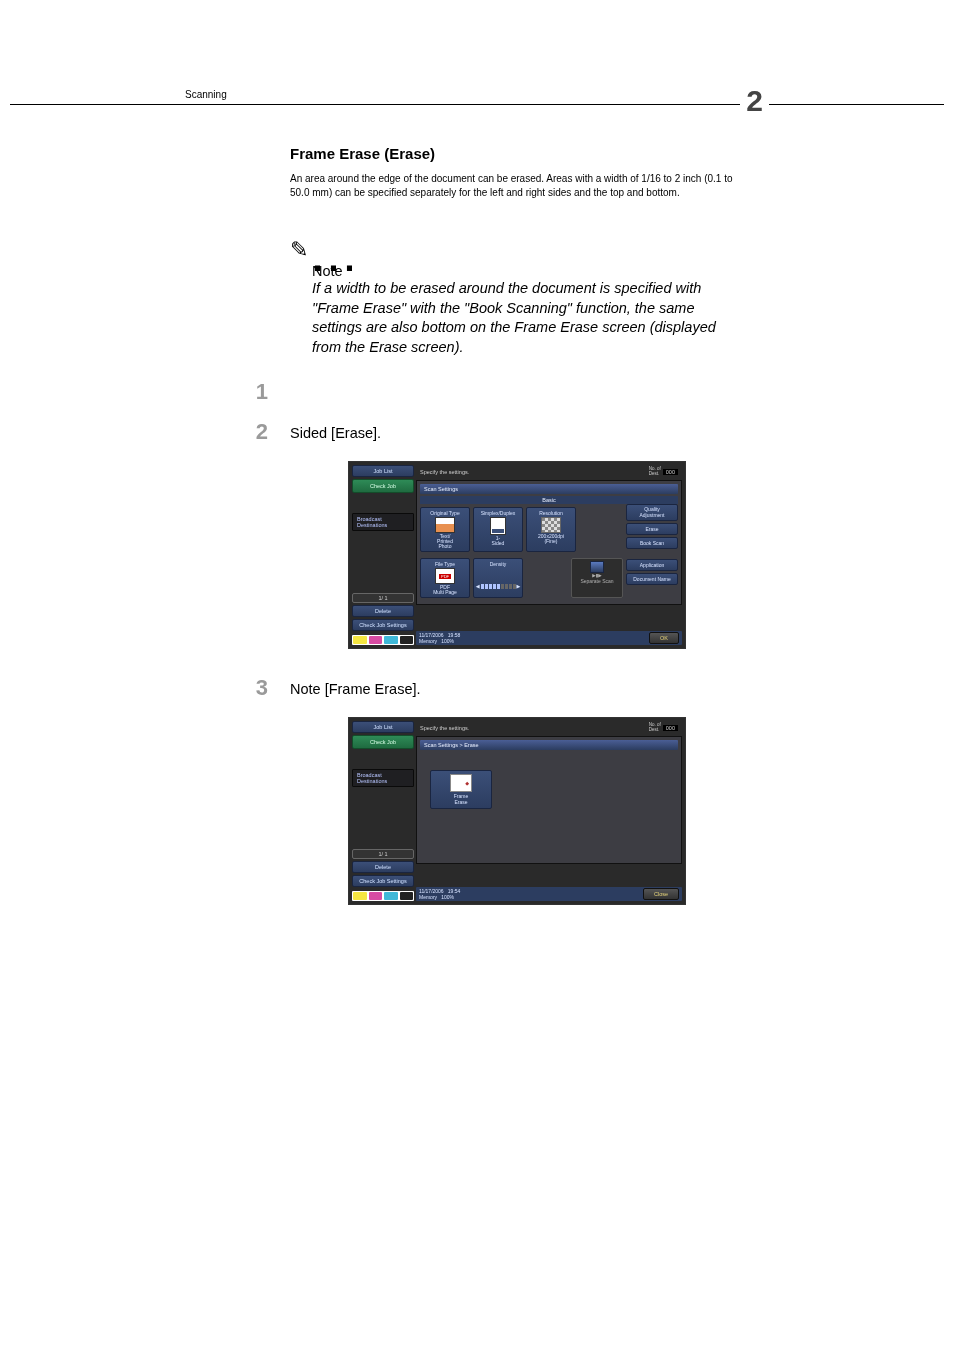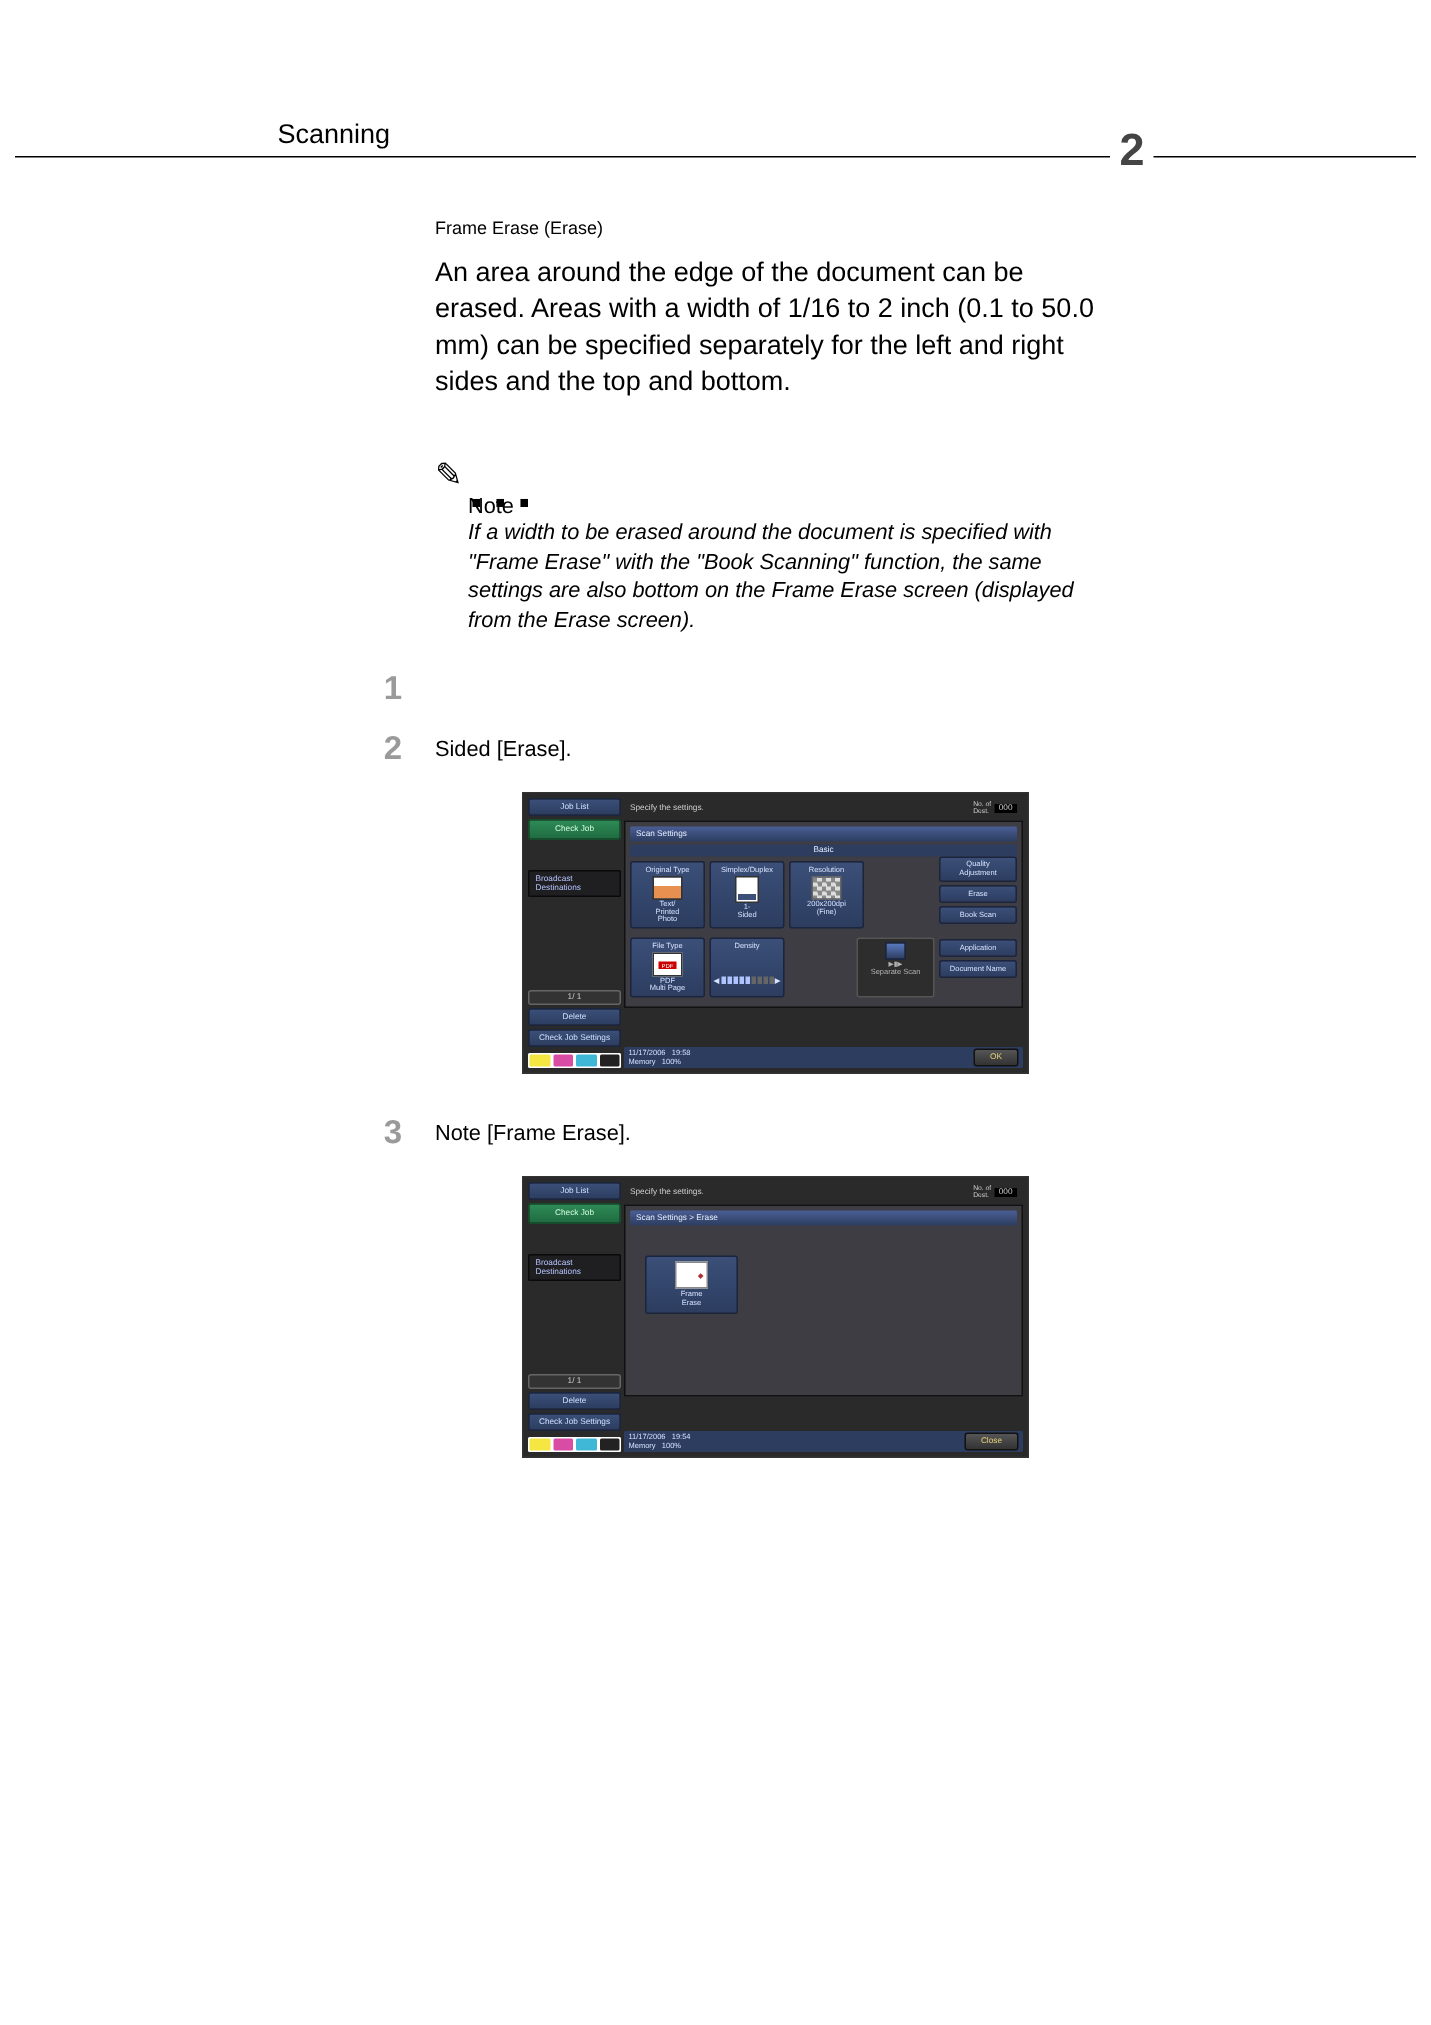--- a/index.html
+++ b/index.html
@@ -24,42 +24,42 @@
     justify-content: space-between;
     padding: 0 185px 0 185px;
     border-bottom: 1px solid #000;
     margin-bottom: 40px;
     margin-left: 10px;
     margin-right: 10px;
     padding-left: 175px;
     padding-right: 175px;
   }
   .header-left {
-    font-size: 18px;
+    font-size: 10px;
     padding-bottom: 4px;
   }
   .chapter-num {
     font-size: 30px;
     font-weight: bold;
     color: #444;
     background: #fff;
     position: relative;
     top: 14px;
     padding: 0 6px;
   }
   .content {
     padding: 0 210px 0 290px;
   }
   .section-title {
-    font-weight: normal;
-    font-size: 12px;
+    font-weight: bold;
+    font-size: 15px;
     margin-bottom: 10px;
   }
   .body-text {
-    font-size: 18px;
+    font-size: 10px;
     line-height: 1.35;
     margin-bottom: 38px;
   }
   .note-row {
     display: flex;
     align-items: flex-end;
     gap: 4px;
     margin-top: 10px;
   }
   .pencil {

